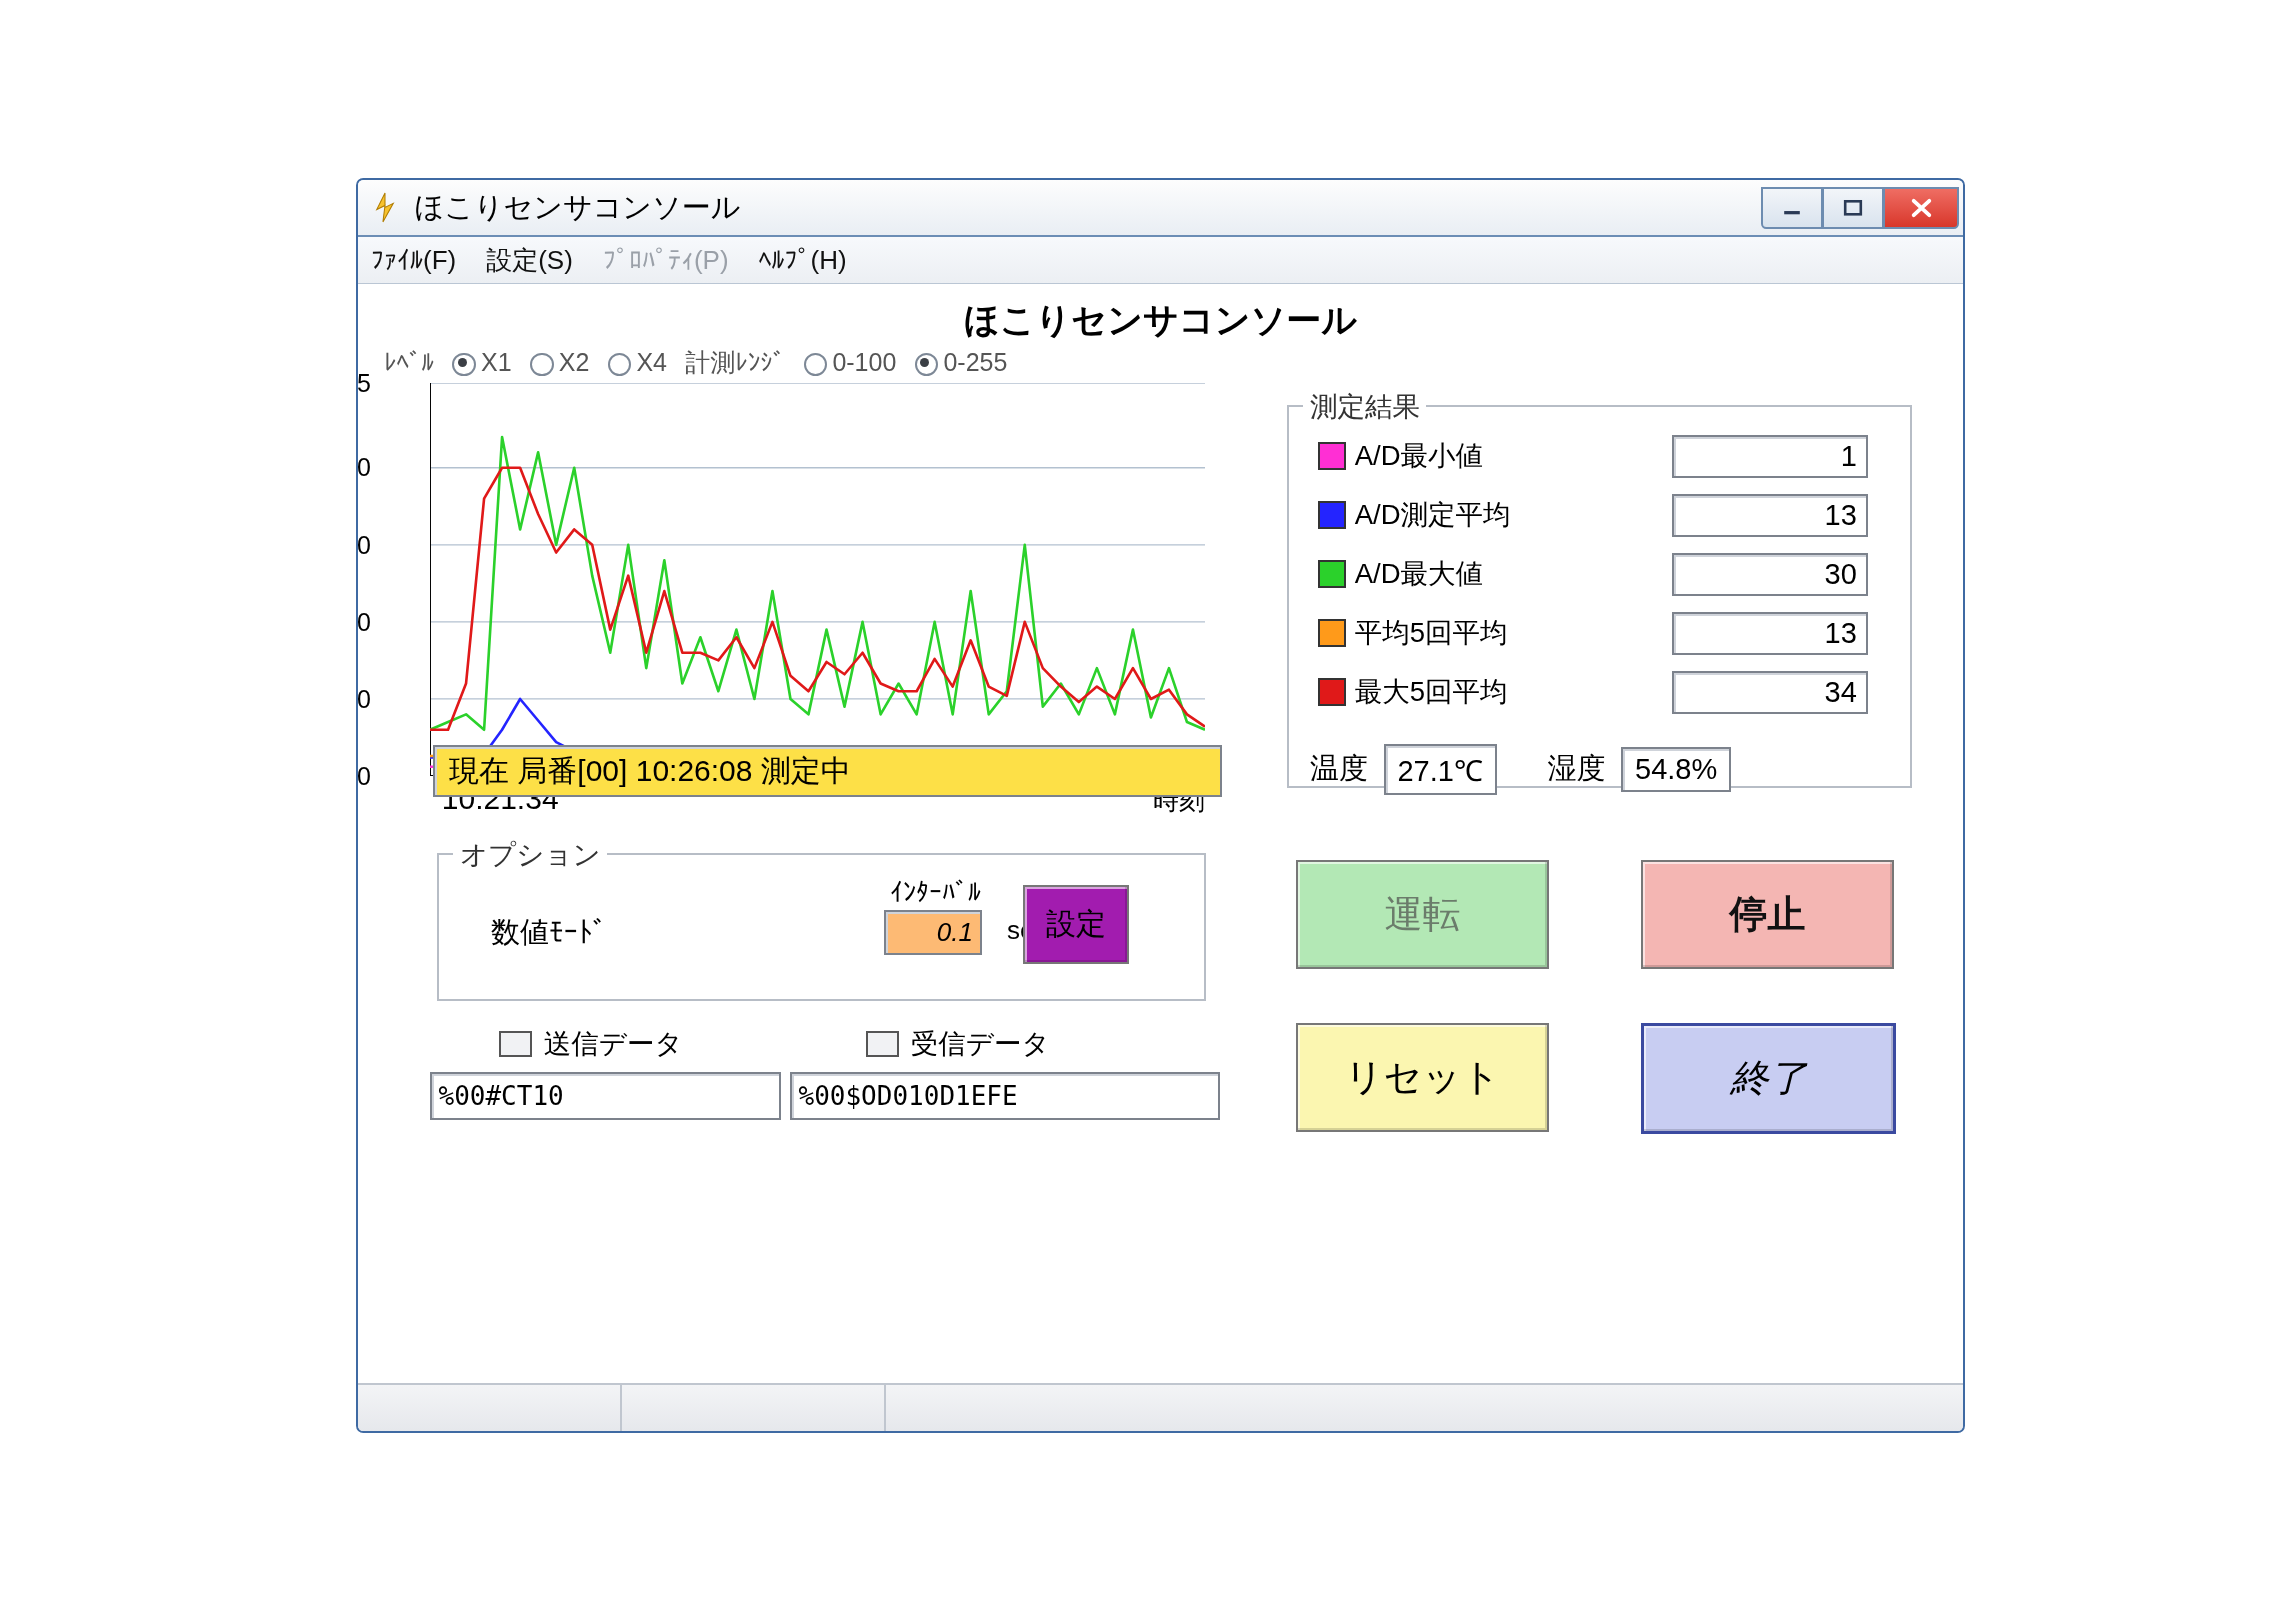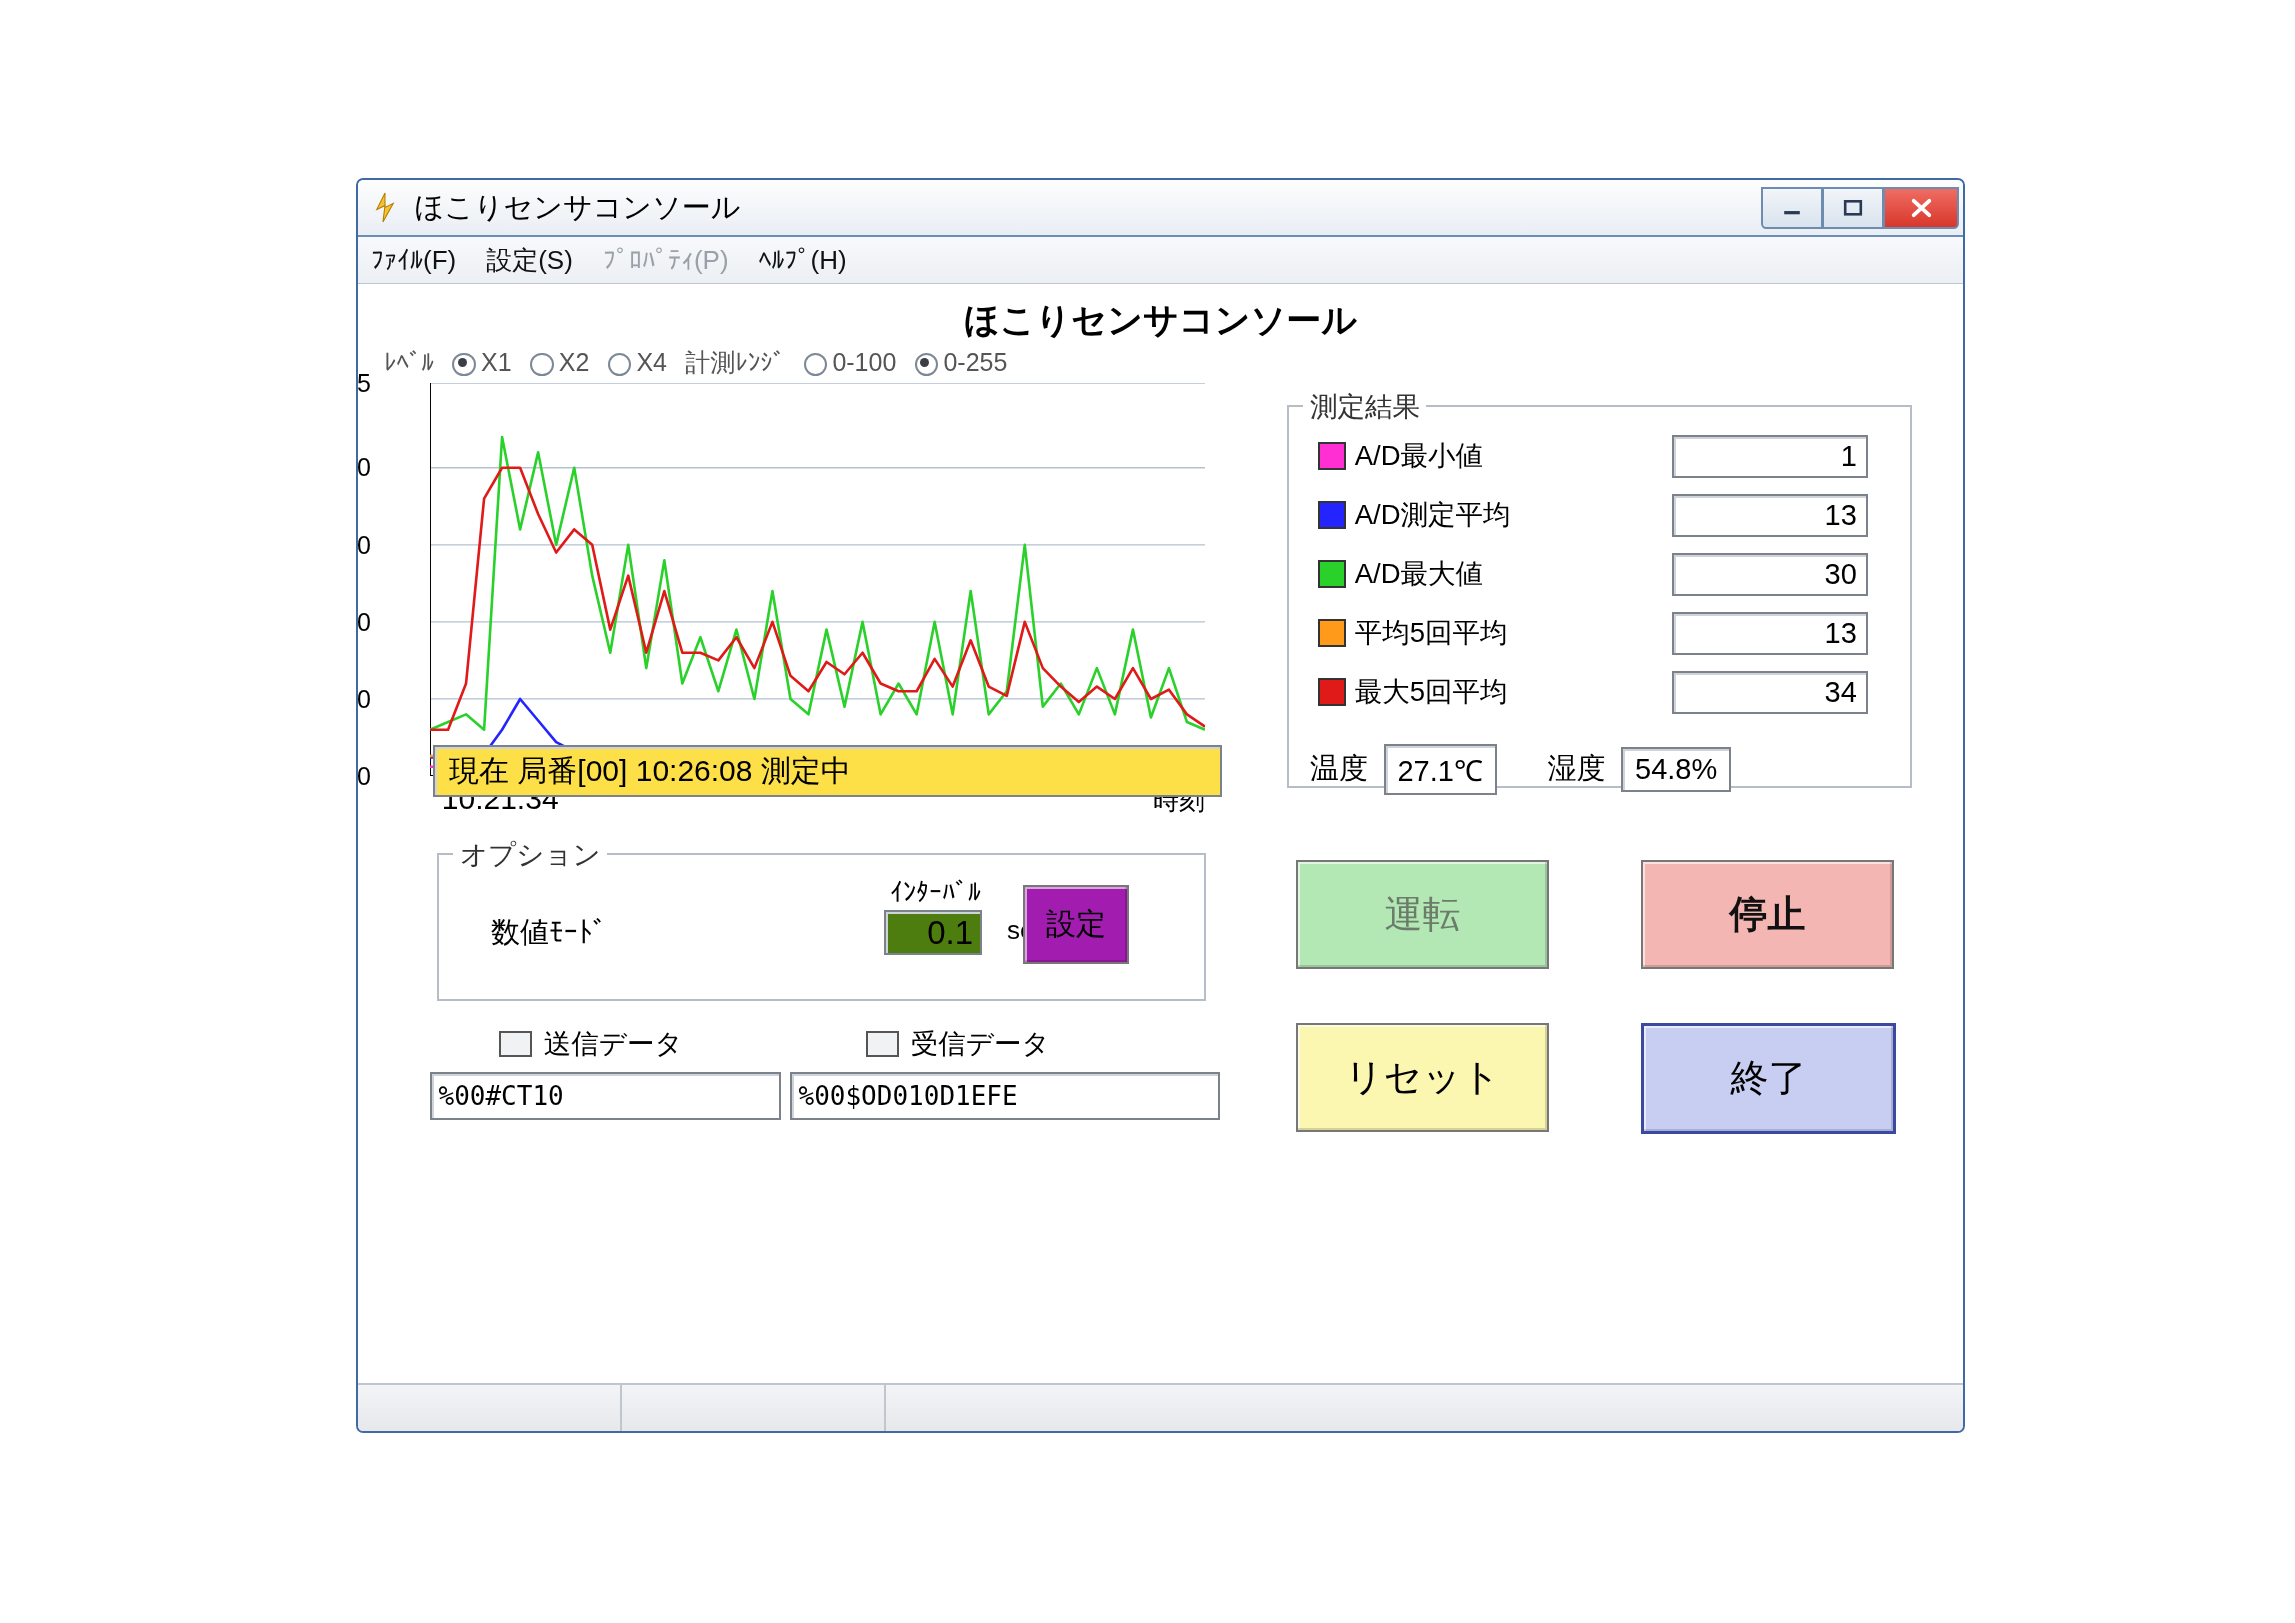--- a/index.html
+++ b/index.html
@@ -39,29 +39,29 @@
 .results{left:929px;top:121px;width:621px;height:379px;}
 .res-row{position:absolute;left:29px;height:46px;display:flex;align-items:center;font-size:27.5px;width:563px;}
 .swatch{width:23.6px;height:23.6px;border:2px solid #333;margin-right:9.2px;}
 .val{position:absolute;right:13px;width:183px;height:39px;border:2px solid #7c828c;background:#fff;text-align:right;
   padding-right:9.2px;font-size:29px;display:flex;align-items:center;justify-content:flex-end;box-shadow:inset 2px 2px 0 #cfd3da;}
 .th-row{position:absolute;left:952px;top:460px;font-size:29px;display:flex;align-items:center;gap:15.7px;}
 .th-row .cell{border:2px solid #7c828c;background:#fff;padding:3.9px 11.8px;box-shadow:inset 2px 2px 0 #cfd3da;}
 .options{left:79px;top:569px;width:765px;height:144px;}
 .opt-lbl{position:absolute;left:52px;top:58px;font-size:29px;}
 .opt-int-lbl{position:absolute;left:451px;top:22px;font-size:26px;}
-.opt-int{position:absolute;left:445px;top:55px;width:85px;height:39px;border:2px solid #7c828c;background:#4d7c0f;text-align:right;padding-right:6.5px;font-size:33px;box-shadow:inset 2px 2px 0 #cfd3da;}
+.opt-int{position:absolute;left:445px;top:55px;width:85px;height:39px;border:2px solid #7c828c;background:#fdba74;text-align:right;padding-right:6.5px;font-size:26px;box-shadow:inset 2px 2px 0 #cfd3da;font-style:italic;}
 .opt-sec{position:absolute;left:535px;top:60px;font-size:26px;margin-left:33px;}
 .btn{border:2px solid #777;display:flex;align-items:center;justify-content:center;font-size:30px;box-shadow:inset -2px -2px 0 rgba(0,0,0,.15),inset 2px 2px 0 rgba(255,255,255,.6);}
 .btn-settei{position:absolute;left:665px;top:601px;width:102px;height:75px;background:#a21caf;}
 .btn-big{position:absolute;width:249px;height:105px;font-size:38px;}
 .btn-run{left:938px;top:576px;background:#b3e8b5;color:#6b7c6b;}
 .btn-stop{left:1283px;top:576px;background:#f4b6b3;color:#111;font-weight:bold;}
 .btn-reset{left:938px;top:739px;background:#fbf6b0;}
-.btn-exit{left:1283px;top:739px;background:#c8cdf2;border:3.9px solid #3b4aa0;}
+.btn-exit{left:1283px;top:739px;background:#c8cdf2;border:3.9px solid #3b4aa0;font-style:italic;}
 .data-lbl{position:absolute;top:742px;font-size:27.5px;display:flex;align-items:center;gap:11.8px;}
 .data-swatch{width:29px;height:22px;border:2px solid #555;background:#f1f2f4;}
 .tx-lbl{left:141px;} .rx-lbl{left:508px;}
 .data-box{position:absolute;top:788px;height:44px;border:2px solid #7c828c;background:#fff;font-size:26px;padding-left:6.5px;display:flex;align-items:center;box-shadow:inset 2px 2px 0 #cfd3da;font-family:"MS Gothic",monospace;}
 .tx-box{left:72px;width:340px;} .rx-box{left:432px;width:419px;}
 .statusbar{height:46px;background:linear-gradient(#f3f4f6,#e6e8ec);border-top:2px solid #c0c6cf;display:flex;}
 .statusbar div{border-right:2px solid #c0c6cf;width:262px;}
 </style>
 </head>
 <body>

